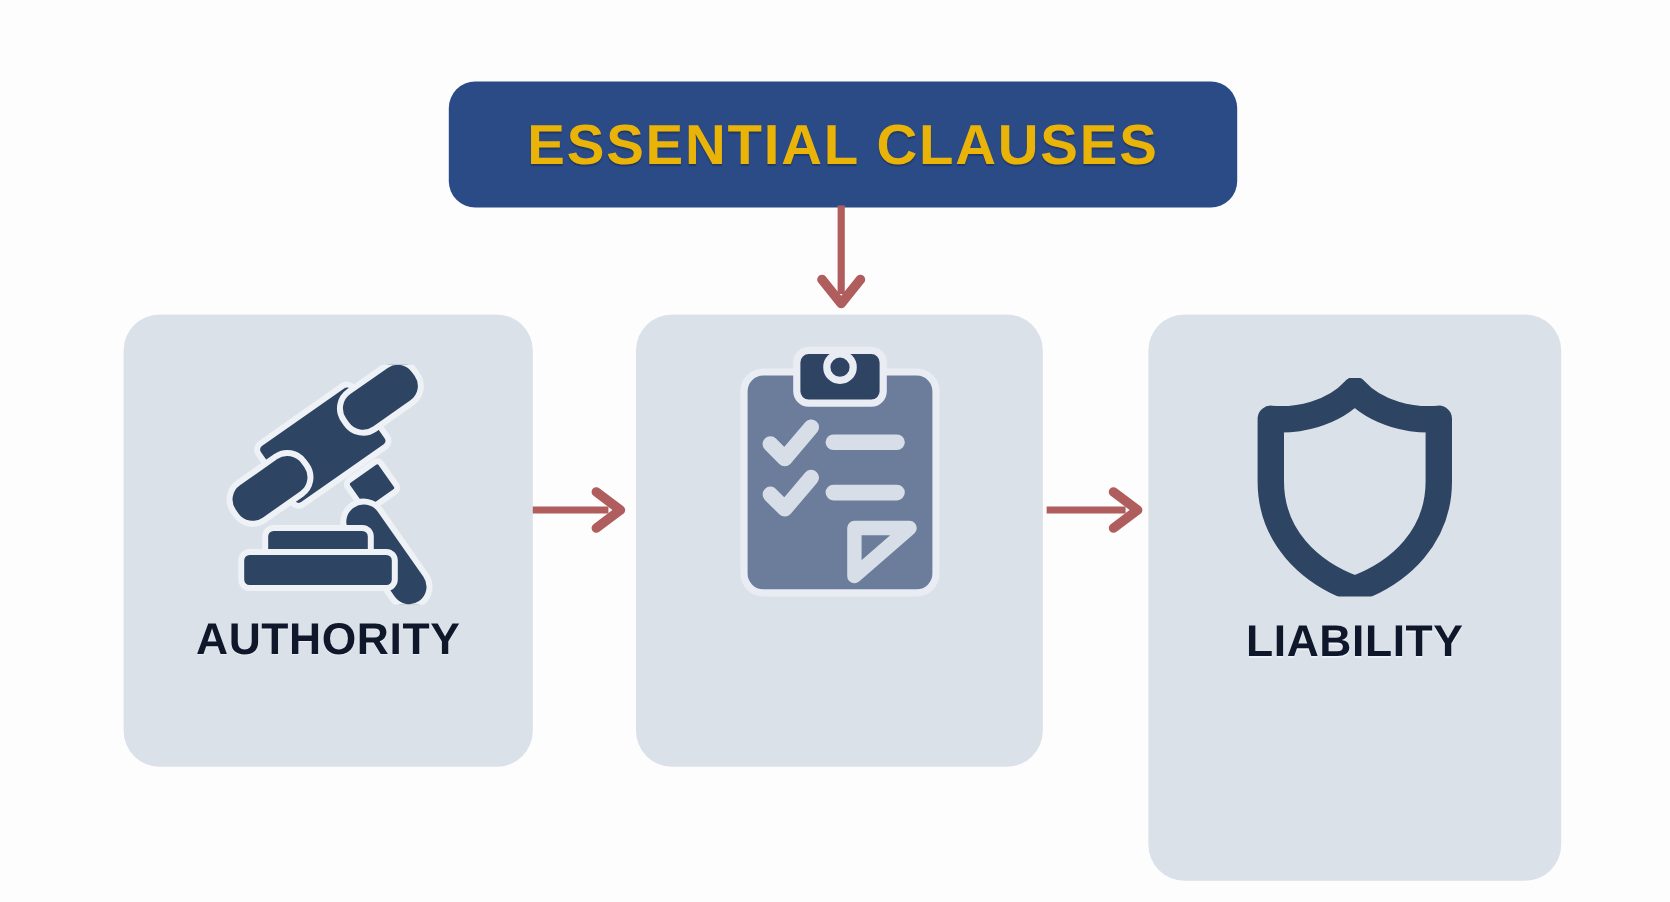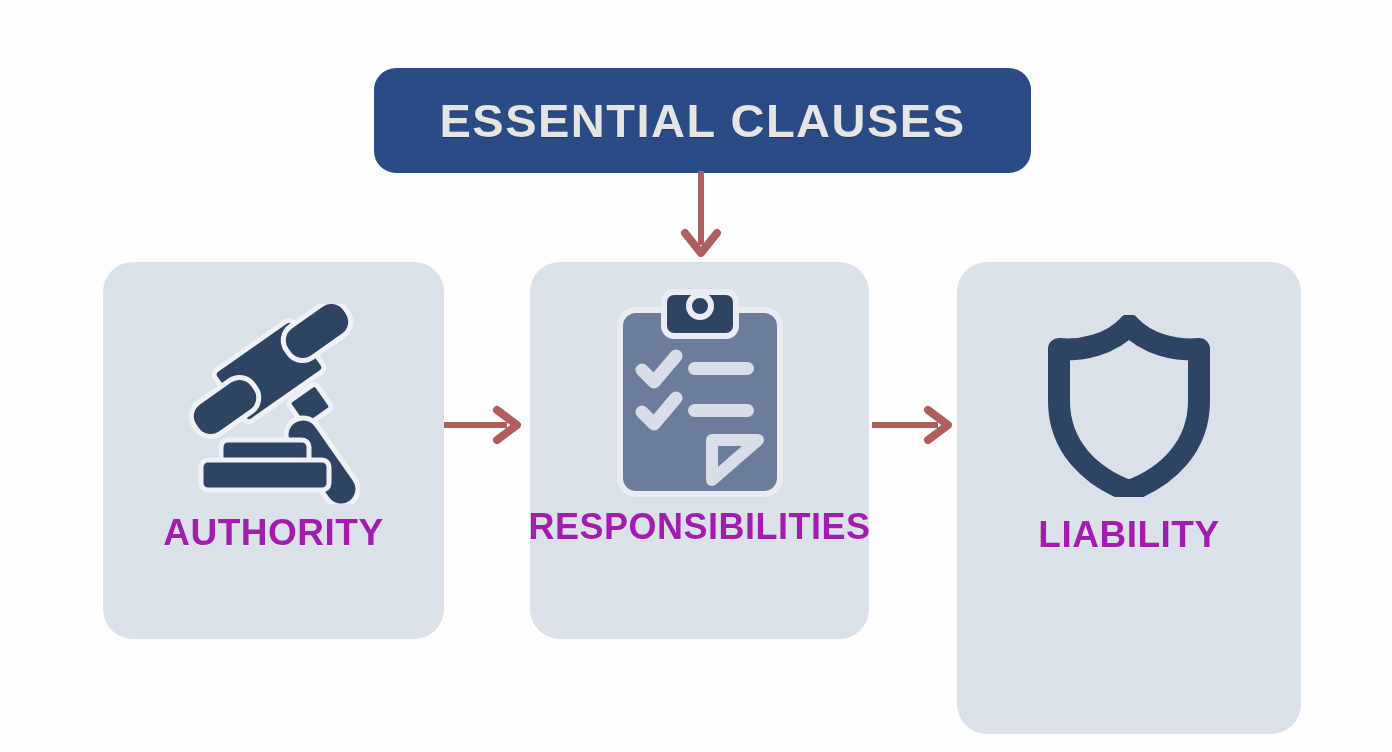--- a/index.html
+++ b/index.html
@@ -26,21 +26,21 @@
     top: 68px;
     width: 657px;
     height: 105px;
     background: #2B4B87;
     border-radius: 22px;
     display: flex;
     align-items: center;
     justify-content: center;
   }
   .banner-text {
-    color: #e5e5e5;
+    color: #eab308;
     font-size: 47px;
     font-weight: bold;
     letter-spacing: 1.5px;
     font-family: "Liberation Sans", sans-serif;
     white-space: nowrap;
     text-shadow: 0 1px 1px rgba(0,0,0,0.25);
   }
 
   
   .arrow-down {
@@ -77,21 +77,21 @@
     margin-top: 42px;
     height: 200px;
     display: flex;
     align-items: center;
     justify-content: center;
   }
   .card.c2 .card-icon { margin-top: 30px; }
   .card.c3 .card-icon { margin-top: 44px; }
 
   .card-label {
-    color: #a21caf;
+    color: #0f172a;
     font-size: 37px;
     font-weight: bold;
     letter-spacing: 0.5px;
     font-family: "Liberation Sans", sans-serif;
     white-space: nowrap;
     margin-top: 8px;
     text-shadow: 0 1px 0 rgba(255,255,255,0.45);
   }
   .card.c2 .card-label { font-size: 36px; margin-top: 14px; }
 </style>
@@ -154,21 +154,20 @@
 
         <polyline points="30,86 42,98 64,72" fill="none" stroke="#D7DEE8" stroke-width="13" stroke-linecap="round" stroke-linejoin="round"></polyline>
         <rect x="76" y="78" width="66" height="13" rx="6.5" fill="#D7DEE8"></rect>
 
         <polyline points="30,128 42,140 64,114" fill="none" stroke="#D7DEE8" stroke-width="13" stroke-linecap="round" stroke-linejoin="round"></polyline>
         <rect x="76" y="120" width="66" height="13" rx="6.5" fill="#D7DEE8"></rect>
 
         <path d="M100 196 L100 156 L146 156 Z" fill="none" stroke="#D7DEE8" stroke-width="12" stroke-linejoin="round"></path>
       </svg>
     </div>
-    <div class="card-label">RESPONSIBILITIES</div>
   </div>
 
   <div class="card c3">
     <div class="card-icon">
       <svg width="168" height="182" viewBox="0 0 168 182">
         <path d="M84 10
                  C 66 30, 36 36, 14 34
                  L 14 86
                  C 14 132, 46 162, 84 176
                  C 122 162, 154 132, 154 86

